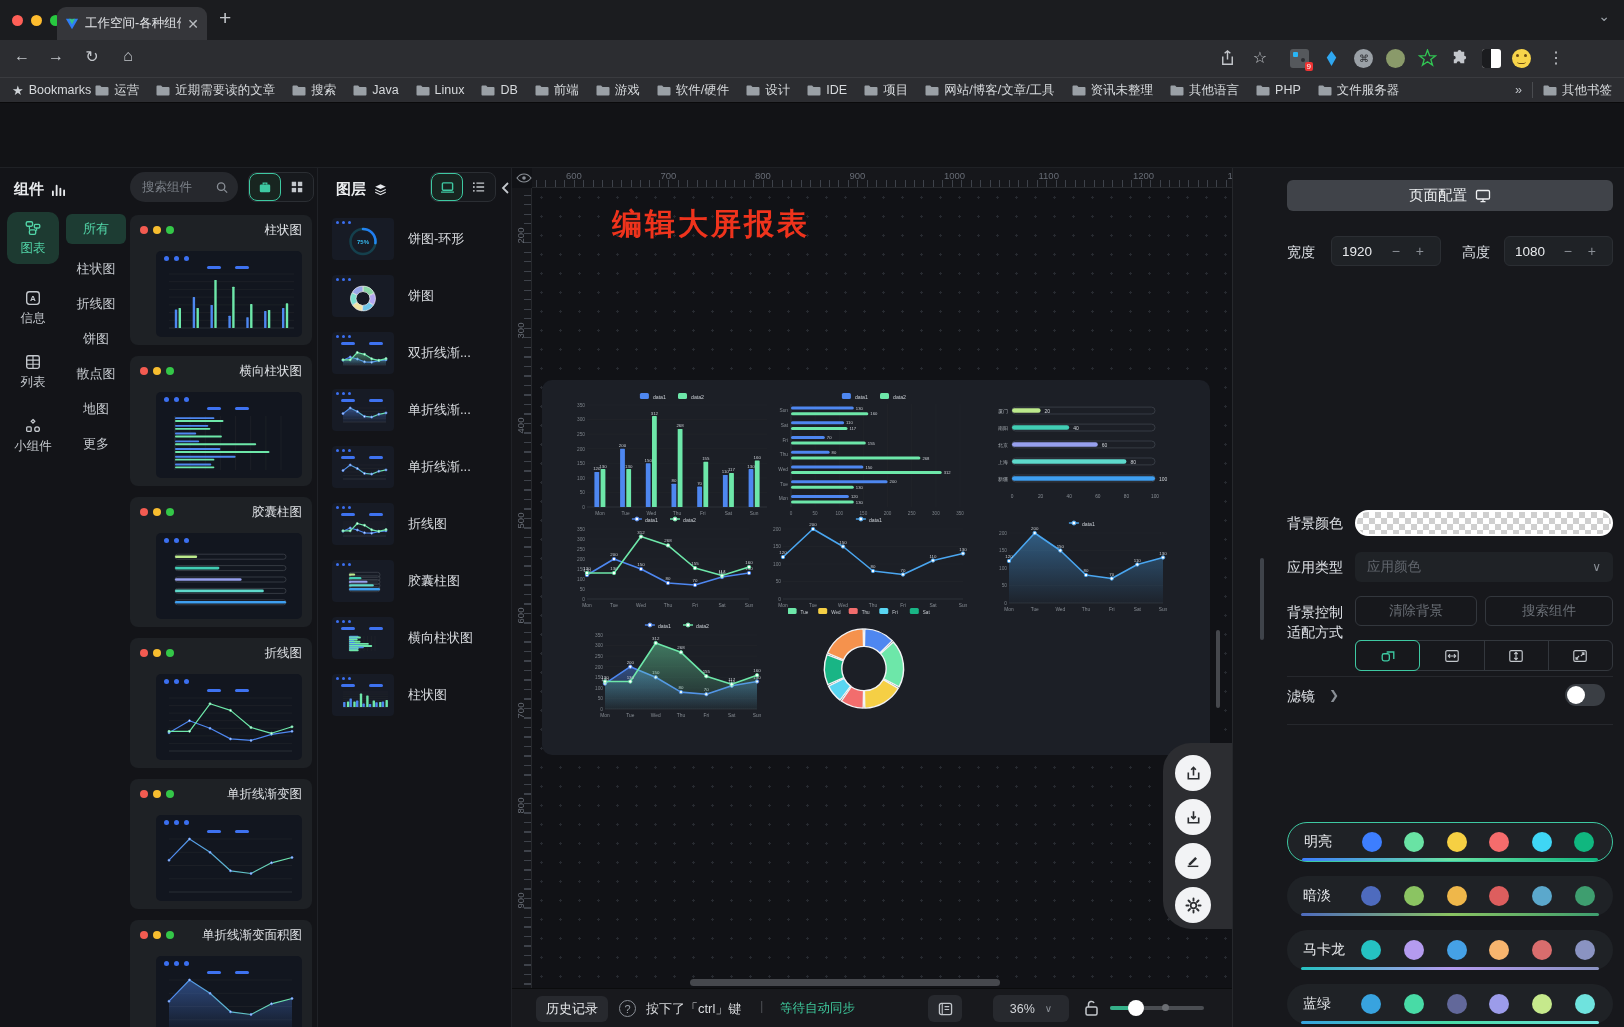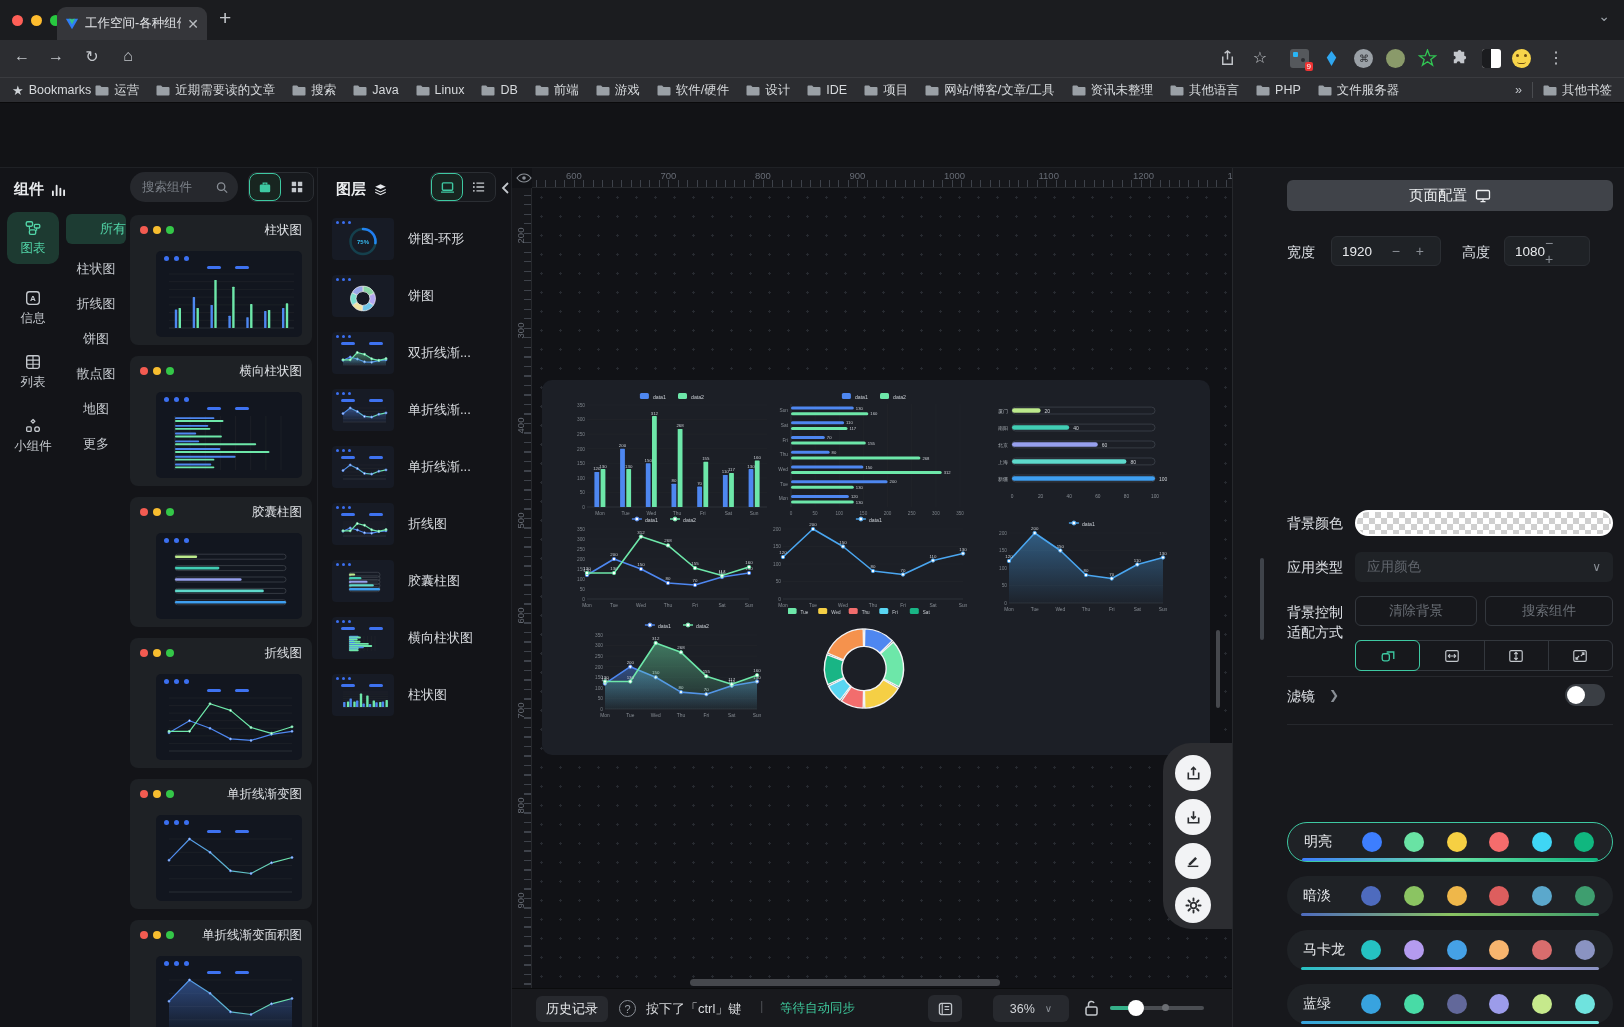--- a/index.html
+++ b/index.html
@@ -432,21 +432,21 @@
             <svg width="18" height="18" viewBox="0 0 20 20">
               <path d="M10 2.8l2 2-2 2-2-2z" fill="none" stroke="currentColor" stroke-width="1.4"></path>
               <rect x="3" y="11" width="5" height="5" rx="1" fill="none" stroke="currentColor" stroke-width="1.4"></rect>
               <circle cx="14.5" cy="13.5" r="2.6" fill="none" stroke="currentColor" stroke-width="1.4"></circle>
             </svg>
           </span>
           <span>小组件</span>
         </div>
       </div>
     <div id="comp-cats">
-        <div class="cat on" style="top: 46px; text-align: right;">所有</div>
+        <div class="cat on" style="top: 46px;">所有</div>
         <div class="cat" style="top: 92px;">柱状图</div>
         <div class="cat" style="top: 127px;">折线图</div>
         <div class="cat" style="top: 162px;">饼图</div>
         <div class="cat" style="top: 197px;">散点图</div>
         <div class="cat" style="top: 232px;">地图</div>
         <div class="cat" style="top: 267px;">更多</div>
       </div>
     <div id="comp-cards">
         <div class="card" style="top: 47px;">
           <div class="card-h">
@@ -1028,20 +1028,21 @@
         <span class="vrn" style="top: 42px;">200</span>
         <span class="vrn" style="top: 137px;">300</span>
         <span class="vrn" style="top: 232px;">400</span>
         <span class="vrn" style="top: 327px;">500</span>
         <span class="vrn" style="top: 422px;">600</span>
         <span class="vrn" style="top: 517px;">700</span>
         <span class="vrn" style="top: 612px;">800</span>
         <span class="vrn" style="top: 707px;">900</span>
       </div>
     <div id="grid"></div>
+    <div id="screen-title" style="color: rgb(239, 51, 28);">编辑大屏报表</div>
     <div id="dashboard">
         <div class="chart" style="left: 28px; top: 10px; width: 200px; height: 128px;">
           <svg xmlns="http://www.w3.org/2000/svg" width="200" height="128" viewBox="0 0 200 128">
             <line x1="17.0" y1="117.0" x2="197.0" y2="117.0" stroke="#3a3f46" stroke-width="0.6"></line>
             <text x="15.0" y="118.8" font-size="4.8" fill="#7b8188" text-anchor="end" font-weight="normal" font-family="'Liberation Sans',sans-serif">0</text>
             <line x1="17.0" y1="102.4" x2="197.0" y2="102.4" stroke="#23262c" stroke-width="0.6"></line>
             <text x="15.0" y="104.2" font-size="4.8" fill="#7b8188" text-anchor="end" font-weight="normal" font-family="'Liberation Sans',sans-serif">50</text>
             <line x1="17.0" y1="87.9" x2="197.0" y2="87.9" stroke="#23262c" stroke-width="0.6"></line>
             <text x="15.0" y="89.7" font-size="4.8" fill="#7b8188" text-anchor="end" font-weight="normal" font-family="'Liberation Sans',sans-serif">100</text>
             <line x1="17.0" y1="73.3" x2="197.0" y2="73.3" stroke="#23262c" stroke-width="0.6"></line>
@@ -1503,21 +1504,21 @@
           <rect x="1.5" y="1.5" width="13" height="8.5" rx="1.2" fill="none" stroke="#eef0f2" stroke-width="1.3"></rect>
           <path d="M8 10v2M5.5 12.7h5" stroke="#eef0f2" stroke-width="1.3"></path>
         </svg>
     </div>
     <span class="cfg-label" style="top:76px">宽度</span>
     <div class="stepper" style="left:98px;top:68px">
         <span>1920</span>
         <span class="pm">− +</span>
       </div>
     <span class="cfg-label" style="left:229px;top:76px">高度</span>
-    <div class="stepper" style="left:271px;top:68px;width:86px">
+    <div class="stepper" style="left:271px;top:68px;width:109px">
         <span>1080</span>
         <span class="pm">− +</span>
       </div>
     <span class="cfg-label" style="top:347px">背景颜色</span>
     <div id="checker"></div>
     <span class="cfg-label" style="top:391px">应用类型</span>
     <div class="cfg-select" style="top:384px">
         <span>应用颜色</span>
         <span class="chev">∨</span>
       </div>

